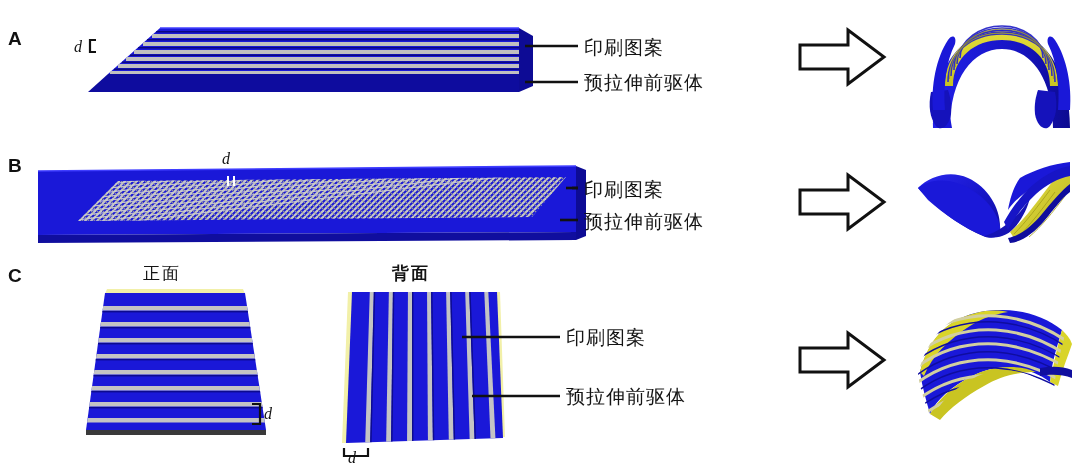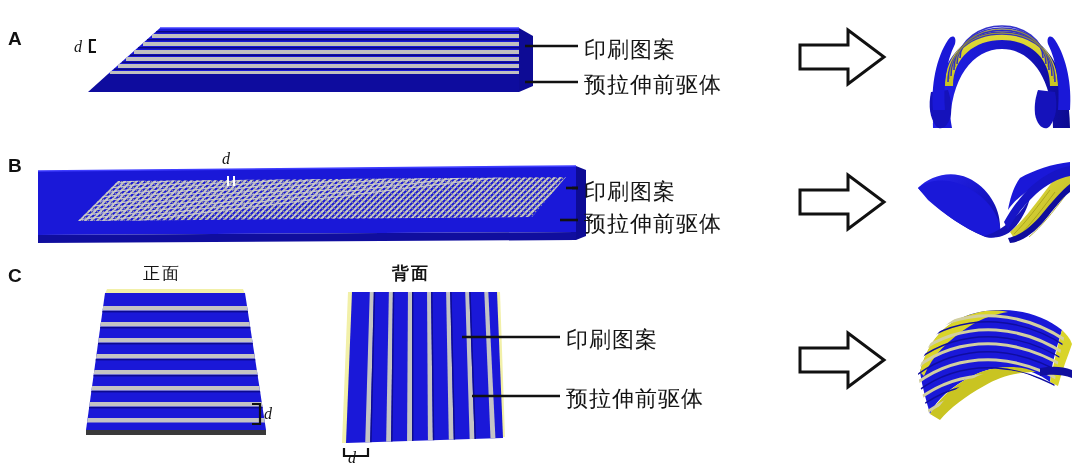--- a/index.html
+++ b/index.html
@@ -21,21 +21,21 @@
     position: absolute;
     font-family: "Liberation Sans", sans-serif;
     font-weight: bold;
     font-size: 19px;
     color: #111111;
     letter-spacing: 0;
   }
   .cn-label {
     position: absolute;
     font-family: "DejaVu Sans", sans-serif;
-    font-size: 22px;
+    font-size: 19px;
     color: #141414;
     white-space: nowrap;
     letter-spacing: 1px;
   }
   .cn-heading {
     position: absolute;
     font-family: "DejaVu Sans", sans-serif;
     font-size: 17px;
     color: #141414;
     white-space: nowrap;

